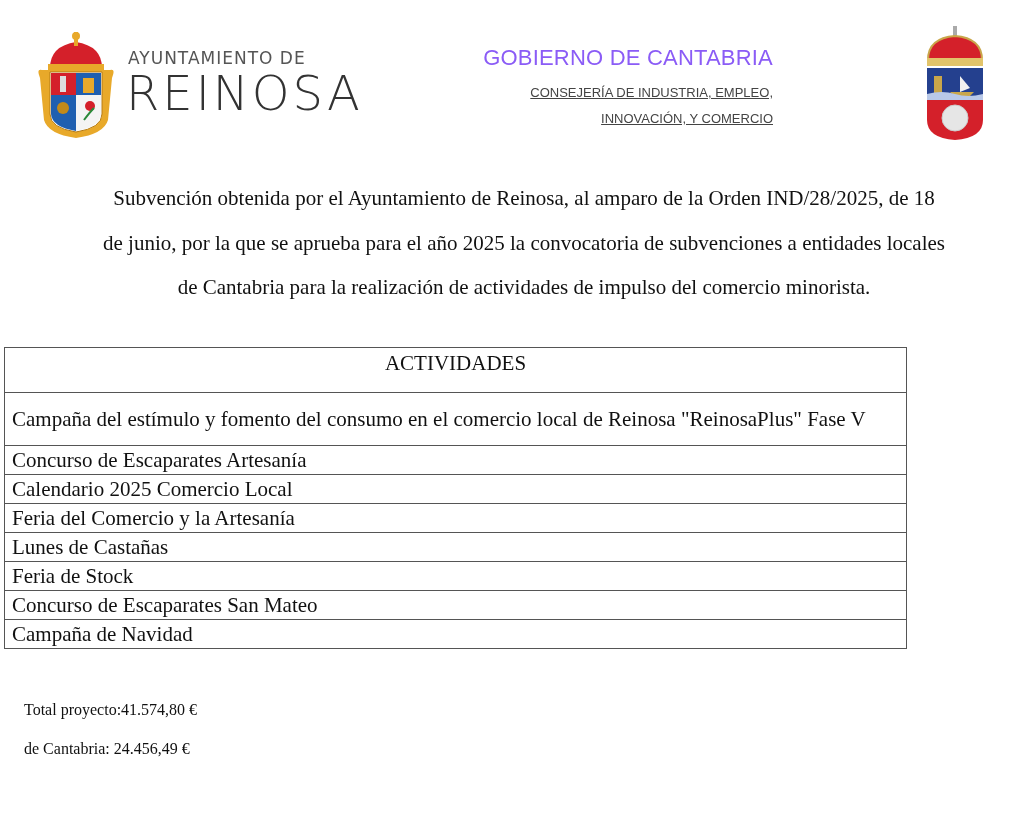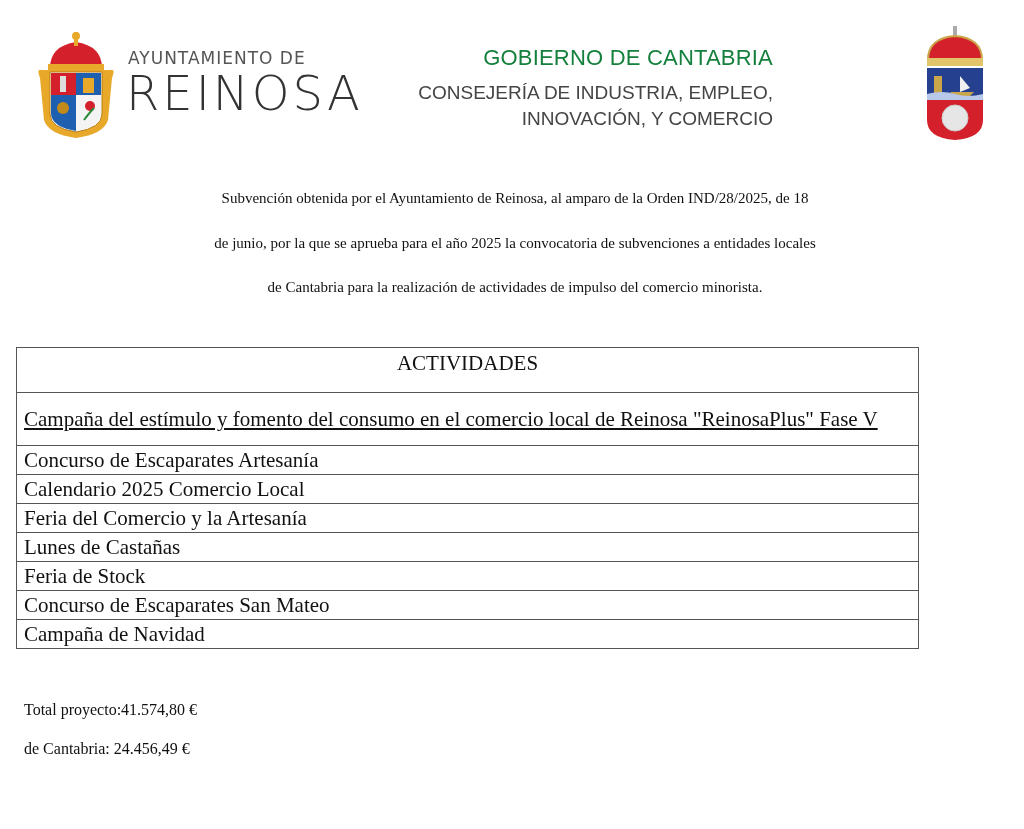--- a/index.html
+++ b/index.html
@@ -3,25 +3,25 @@
 <meta charset="utf-8">
 <style>
   html, body { margin:0; padding:0; background:#ffffff; }
   body { width:1024px; height:829px; position:relative; overflow:hidden; font-family:"Liberation Serif", serif; color:#111; }
   .header { position:absolute; left:0; top:0; width:908px; height:160px; }
   .reinosa-crest { position:absolute; left:36px; top:28px; width:80px; height:112px; }
   .reinosa-text { position:absolute; left:126px; top:48px; }
   .reinosa-small { font-family:"DejaVu Sans", sans-serif; font-size:17px; color:#555; letter-spacing:1px; line-height:20px; padding-left:2px; }
   .reinosa-big { font-family:"DejaVu Sans", sans-serif; font-weight:200; font-size:48px; color:#333; letter-spacing:3px; line-height:50px; margin-top:0; }
   .cantabria-text { position:absolute; right:135px; top:44px; text-align:right; font-family:"Liberation Sans", sans-serif; }
-  .cantabria-big { font-size:22px; color:#15803d; line-height:28px; letter-spacing:0.2px; }
-  .cantabria-small { font-size:19px; color:#444; line-height:26px; margin-top:8px; }
+  .cantabria-big { font-size:22px; color:#8b5cf6; line-height:28px; letter-spacing:0.2px; }
+  .cantabria-small { font-size:13px; color:#444; line-height:26px; margin-top:8px;text-decoration:underline; }
   .cantabria-crest { position:absolute; left:922px; top:26px; width:66px; height:116px; }
-  .intro { position:absolute; left:23px; top:176px; width:984px; text-align:center; font-size:15px; line-height:44.5px; }
-  table.act { position:absolute; left:16px; top:347px; width:903px; border-collapse:collapse; font-size:21px; }
+  .intro { position:absolute; left:32px; top:176px; width:984px; text-align:center; font-size:21px; line-height:44.5px; }
+  table.act { position:absolute; left:4px; top:347px; width:903px; border-collapse:collapse; font-size:21px; }
   table.act td, table.act th { border:1.3px solid #555; padding:0 7px; line-height:26px; font-weight:normal; text-align:left; }
   table.act th { text-align:center; height:42px; vertical-align:top; padding-top:2px; }
   table.act td.just { text-align:justify; text-align-last:left; }
   table.act td.single { height:28px; }
   .totals { position:absolute; left:24px; top:690px; font-size:16px; line-height:39px; width:990px; }
 </style>
 </head>
 <body>
 
 <div class="header">
@@ -73,21 +73,21 @@
   <div>de junio, por la que se aprueba para el año 2025 la convocatoria de subvenciones a entidades locales</div>
   <div>de Cantabria para la realización de actividades de impulso del comercio minorista.</div>
 </div>
 
 <table class="act">
   <tbody>
       <tr>
     <th>ACTIVIDADES</th>
   </tr>
   <tr>
-    <td class="just" style="height:52px;text-decoration:underline;">Campaña del estímulo y fomento del consumo en el comercio local de Reinosa "ReinosaPlus" Fase V</td>
+    <td class="just" style="height:52px;">Campaña del estímulo y fomento del consumo en el comercio local de Reinosa "ReinosaPlus" Fase V</td>
   </tr>
   <tr>
         <td class="single">Concurso de Escaparates Artesanía</td>
       </tr>
   <tr>
         <td class="single">Calendario 2025 Comercio Local</td>
       </tr>
   <tr>
         <td class="single">Feria del Comercio y la Artesanía</td>
       </tr>

